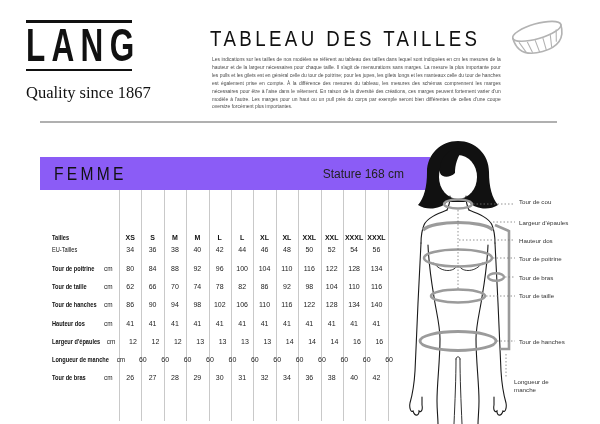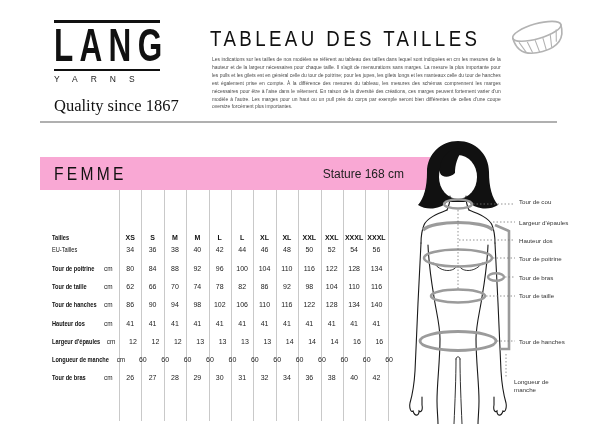--- a/index.html
+++ b/index.html
@@ -3,21 +3,21 @@
 <meta charset="utf-8">
 <style>
   * { margin:0; padding:0; box-sizing:border-box; }
   html,body { width:600px; height:424px; }
   body {
     position:relative; overflow:hidden; background:#ffffff;
     font-family:"Liberation Sans", sans-serif; color:#1a1a1a;
   }
 
   
-  .logo { position:absolute; left:54px; top:20px; width:140px; }
+  .logo { position:absolute; left:26px; top:20px; width:140px; }
   .logo-rule { width:106px; height:2.5px; background:#111; }
   .logo-word {
     font-size:45px; font-weight:700; letter-spacing:9px; line-height:46px;
     transform:scale(0.70,1.02); transform-origin:left center; white-space:nowrap; color:#111;
   }
   .logo-sub { margin-top:3px; font-size:8.5px; letter-spacing:13px; color:#222; white-space:nowrap; }
   .logo-tagline { margin-top:12px; font-family:"Liberation Serif", serif; font-size:16.5px; color:#111; }
 
   
   .title {
@@ -28,21 +28,21 @@
     position:absolute; left:212px; top:56px; width:352px;
     transform:scaleX(0.82); transform-origin:left top;
     font-size:6px; line-height:7.9px; text-align:justify; color:#4a4a4a;
   }
   .hat { position:absolute; left:503px; top:15px; }
   .divider { position:absolute; left:40px; top:121px; width:517px; height:2px; background:#b0b0b0; }
 
   
   .femme-bar {
     position:absolute; left:40px; top:157px; width:390px; height:33px;
-    background:#f9a8d4; display:flex; align-items:center; justify-content:space-between;
+    background:#8b5cf6; display:flex; align-items:center; justify-content:space-between;
     padding:0 26px 0 14px;
   }
   .femme-title {
     font-size:19px; letter-spacing:4px; transform:scaleX(0.82); transform-origin:left center;
     white-space:nowrap; color:#111;
   }
   .stature { font-size:12px; color:#222; white-space:nowrap; }
 
   
   .vline { position:absolute; top:190px; height:231px; width:1px; background:#c9c9c9; }
@@ -67,21 +67,20 @@
   }
   .flabel.wrap { white-space:normal; width:40px; }
 </style>
 </head>
 <body>
 
 <div class="logo">
   <div class="logo-rule"></div>
   <div class="logo-word">LANG</div>
   <div class="logo-rule"></div>
-  <div class="logo-sub">YARNS</div>
   <div class="logo-tagline">Quality since 1867</div>
 </div>
 
 <div class="title">TABLEAU DES TAILLES</div>
 <div class="intro">Les indications sur les tailles de nos modèles se réfèrent au tableau des tailles dans lequel sont indiquées en cm les mesures de la hauteur et de la largeur nécessaires pour chaque taille. Il s'agit de mensurations sans marges. La mesure la plus importante pour les pulls et les gilets est en général celle du tour de poitrine; pour les jupes, les gilets longs et les manteaux celle du tour de hanches est également prise en compte. À la différence des mesures du tableau, les mesures des schémas comprennent les marges nécessaires pour être à l'aise dans le vêtement. En raison de la diversité des créations, ces marges peuvent fortement varier d'un modèle à l'autre. Les marges pour un haut ou un pull près du corps par exemple seront bien différentes de celles d'une coupe oversize forcément plus importantes.</div>
 
 <svg class="hat" width="72" height="48" viewBox="0 0 72 48">
   <g fill="none" stroke="#b3b3b3" stroke-width="1.6" stroke-linecap="round" transform="rotate(-16 36 24)">
     <ellipse cx="36" cy="16" rx="25" ry="7.5"></ellipse>
     <path d="M11,16 C11,29 18,37 36,37 C54,37 61,29 61,16"></path>

